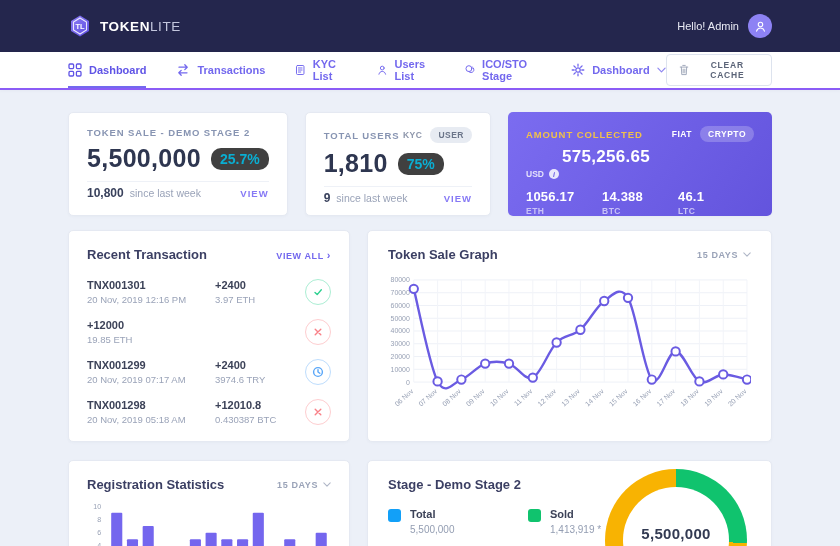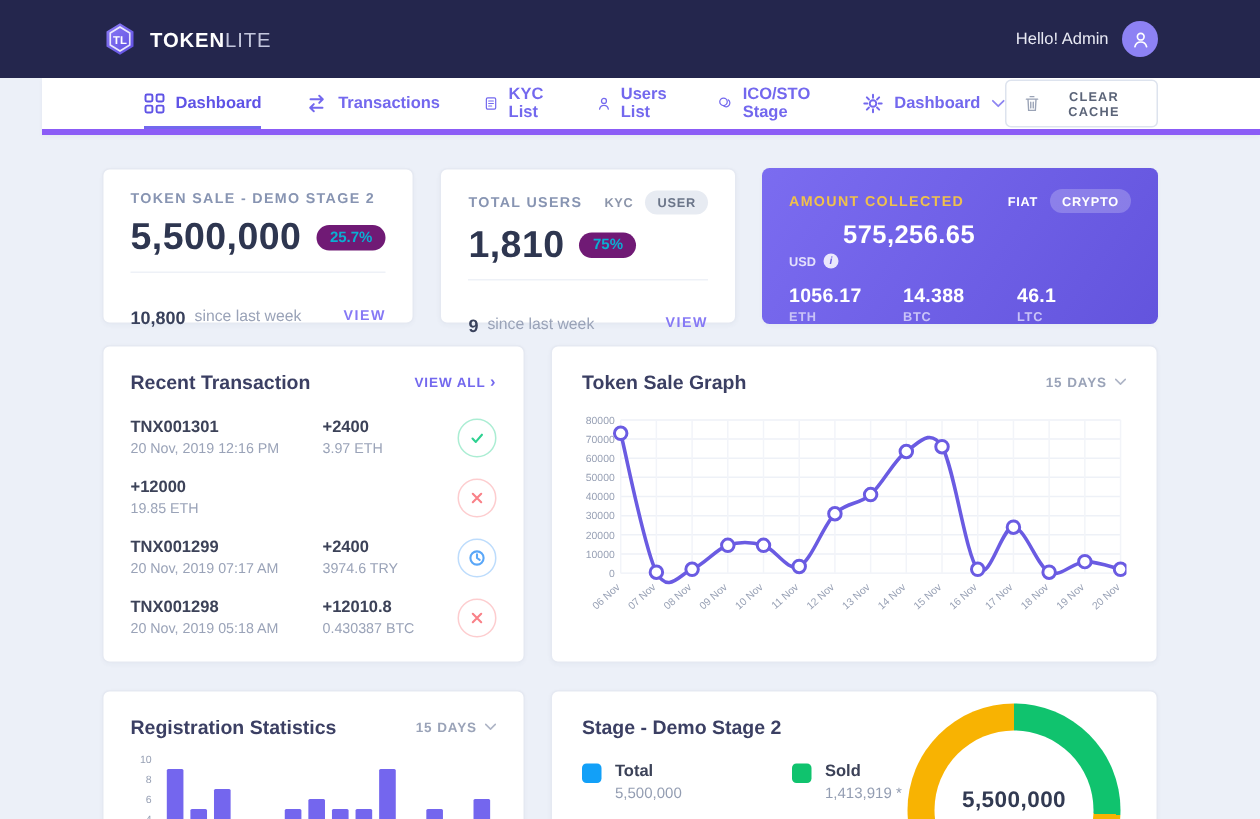--- a/index.html
+++ b/index.html
@@ -17,23 +17,23 @@
   .brand { display:flex; align-items:center; gap:8px; }
   .brand-name { font-size:13.5px; letter-spacing:.6px; color:#fff; font-weight:bold; }
   .brand-name .lite { font-weight:normal; color:#c3c6dd; }
   .top-right { display:flex; align-items:center; gap:9px; }
   .greeting { color:#e9eaf4; font-size:11px; }
   .avatar { width:24px; height:24px; border-radius:50%; background:#8d82f4; color:#fff;
     display:flex; align-items:center; justify-content:center; cursor:pointer; }
   .avatar svg { width:13px; height:13px; }
 
   
-  .navbar { height:38px; background:#fff; border-bottom:4px solid #8b5cf6;
+  .navbar { height:38px; background:#fff; border-bottom:2px solid #8b5cf6;
     display:flex; align-items:center; justify-content:space-between; padding:0 68px;
-    box-shadow:0 1px 3px rgba(40,50,90,.04);margin-left:28px; }
+    box-shadow:0 1px 3px rgba(40,50,90,.04); }
   .nav-items { display:flex; align-items:stretch; gap:30px; height:100%; }
   .nav-item { display:flex; align-items:center; gap:7px; color:#7368ee; font-size:11px;
     font-weight:bold; cursor:pointer; border-bottom:2px solid transparent; padding-top:2px; }
   .nav-item.active { border-bottom-color:#7368ee; color:#5f53e6; }
   .nav-item .ni { width:14px; height:14px; }
   .nav-item .ni svg, .caret svg { width:100%; height:100%; stroke:currentColor; fill:none;
     stroke-width:1.3; stroke-linecap:round; stroke-linejoin:round; }
   .caret { width:9px; height:6px; opacity:.8; }
   .btn-cache { display:flex; align-items:center; gap:7px; background:#fff;
     border:1px solid #dde3ee; border-radius:4px; padding:5px 12px; cursor:pointer;
@@ -46,24 +46,24 @@
   .row { display:flex; gap:17px; }
   .panel { background:#fff; border:1px solid #e5e9f2; border-radius:5px;
     box-shadow:0 1px 3px rgba(40,50,90,.03); }
 
   
   .row-cards .panel { flex:1 1 0; height:104px; padding:14px 18px 10px; }
   .card-label { font-size:9.5px; font-weight:bold; letter-spacing:.9px; color:#8794b2; }
   .card-top { display:flex; justify-content:space-between; align-items:center; }
   .card-valrow { display:flex; align-items:center; gap:10px; margin-top:6px; }
   .card-value { font-size:25px; font-weight:bold; color:#2e3650; letter-spacing:.3px; }
-  .badge-cyan { font-size:10px; font-weight:bold; color:#0aaed2; background:#701a75;
+  .badge-cyan { font-size:14px; font-weight:bold; color:#0aaed2; background:#404040;
     border-radius:10px; padding:3px 9px; }
-  .card-foot { border-top:1px solid #eef1f7; margin-top:8px; padding-top:23px;
-    display:flex; align-items:flex-start; gap:6px; font-size:10.5px; color:#9aa3b8; }
+  .card-foot { border-top:1px solid #eef1f7; margin-top:8px; padding-top:4px;
+    display:flex; align-items:center; gap:6px; font-size:10.5px; color:#9aa3b8; }
   .delta { font-size:12px; font-weight:bold; color:#39415c; }
   .view-link { margin-left:auto; font-size:9.5px; font-weight:bold; letter-spacing:1px;
     color:#8679f5; cursor:pointer; }
   .mini-toggle { display:flex; align-items:center; gap:8px; font-size:8.5px;
     font-weight:bold; letter-spacing:.5px; color:#8d96ab; }
   .mini-pill { background:#e7ebf2; color:#6b7589; border-radius:9px; padding:3px 8px;
     cursor:pointer; }
 
   .card-purple { background:linear-gradient(125deg,#7b6cf0 0%, #6354dd 100%);
     border:none; color:#fff; }

